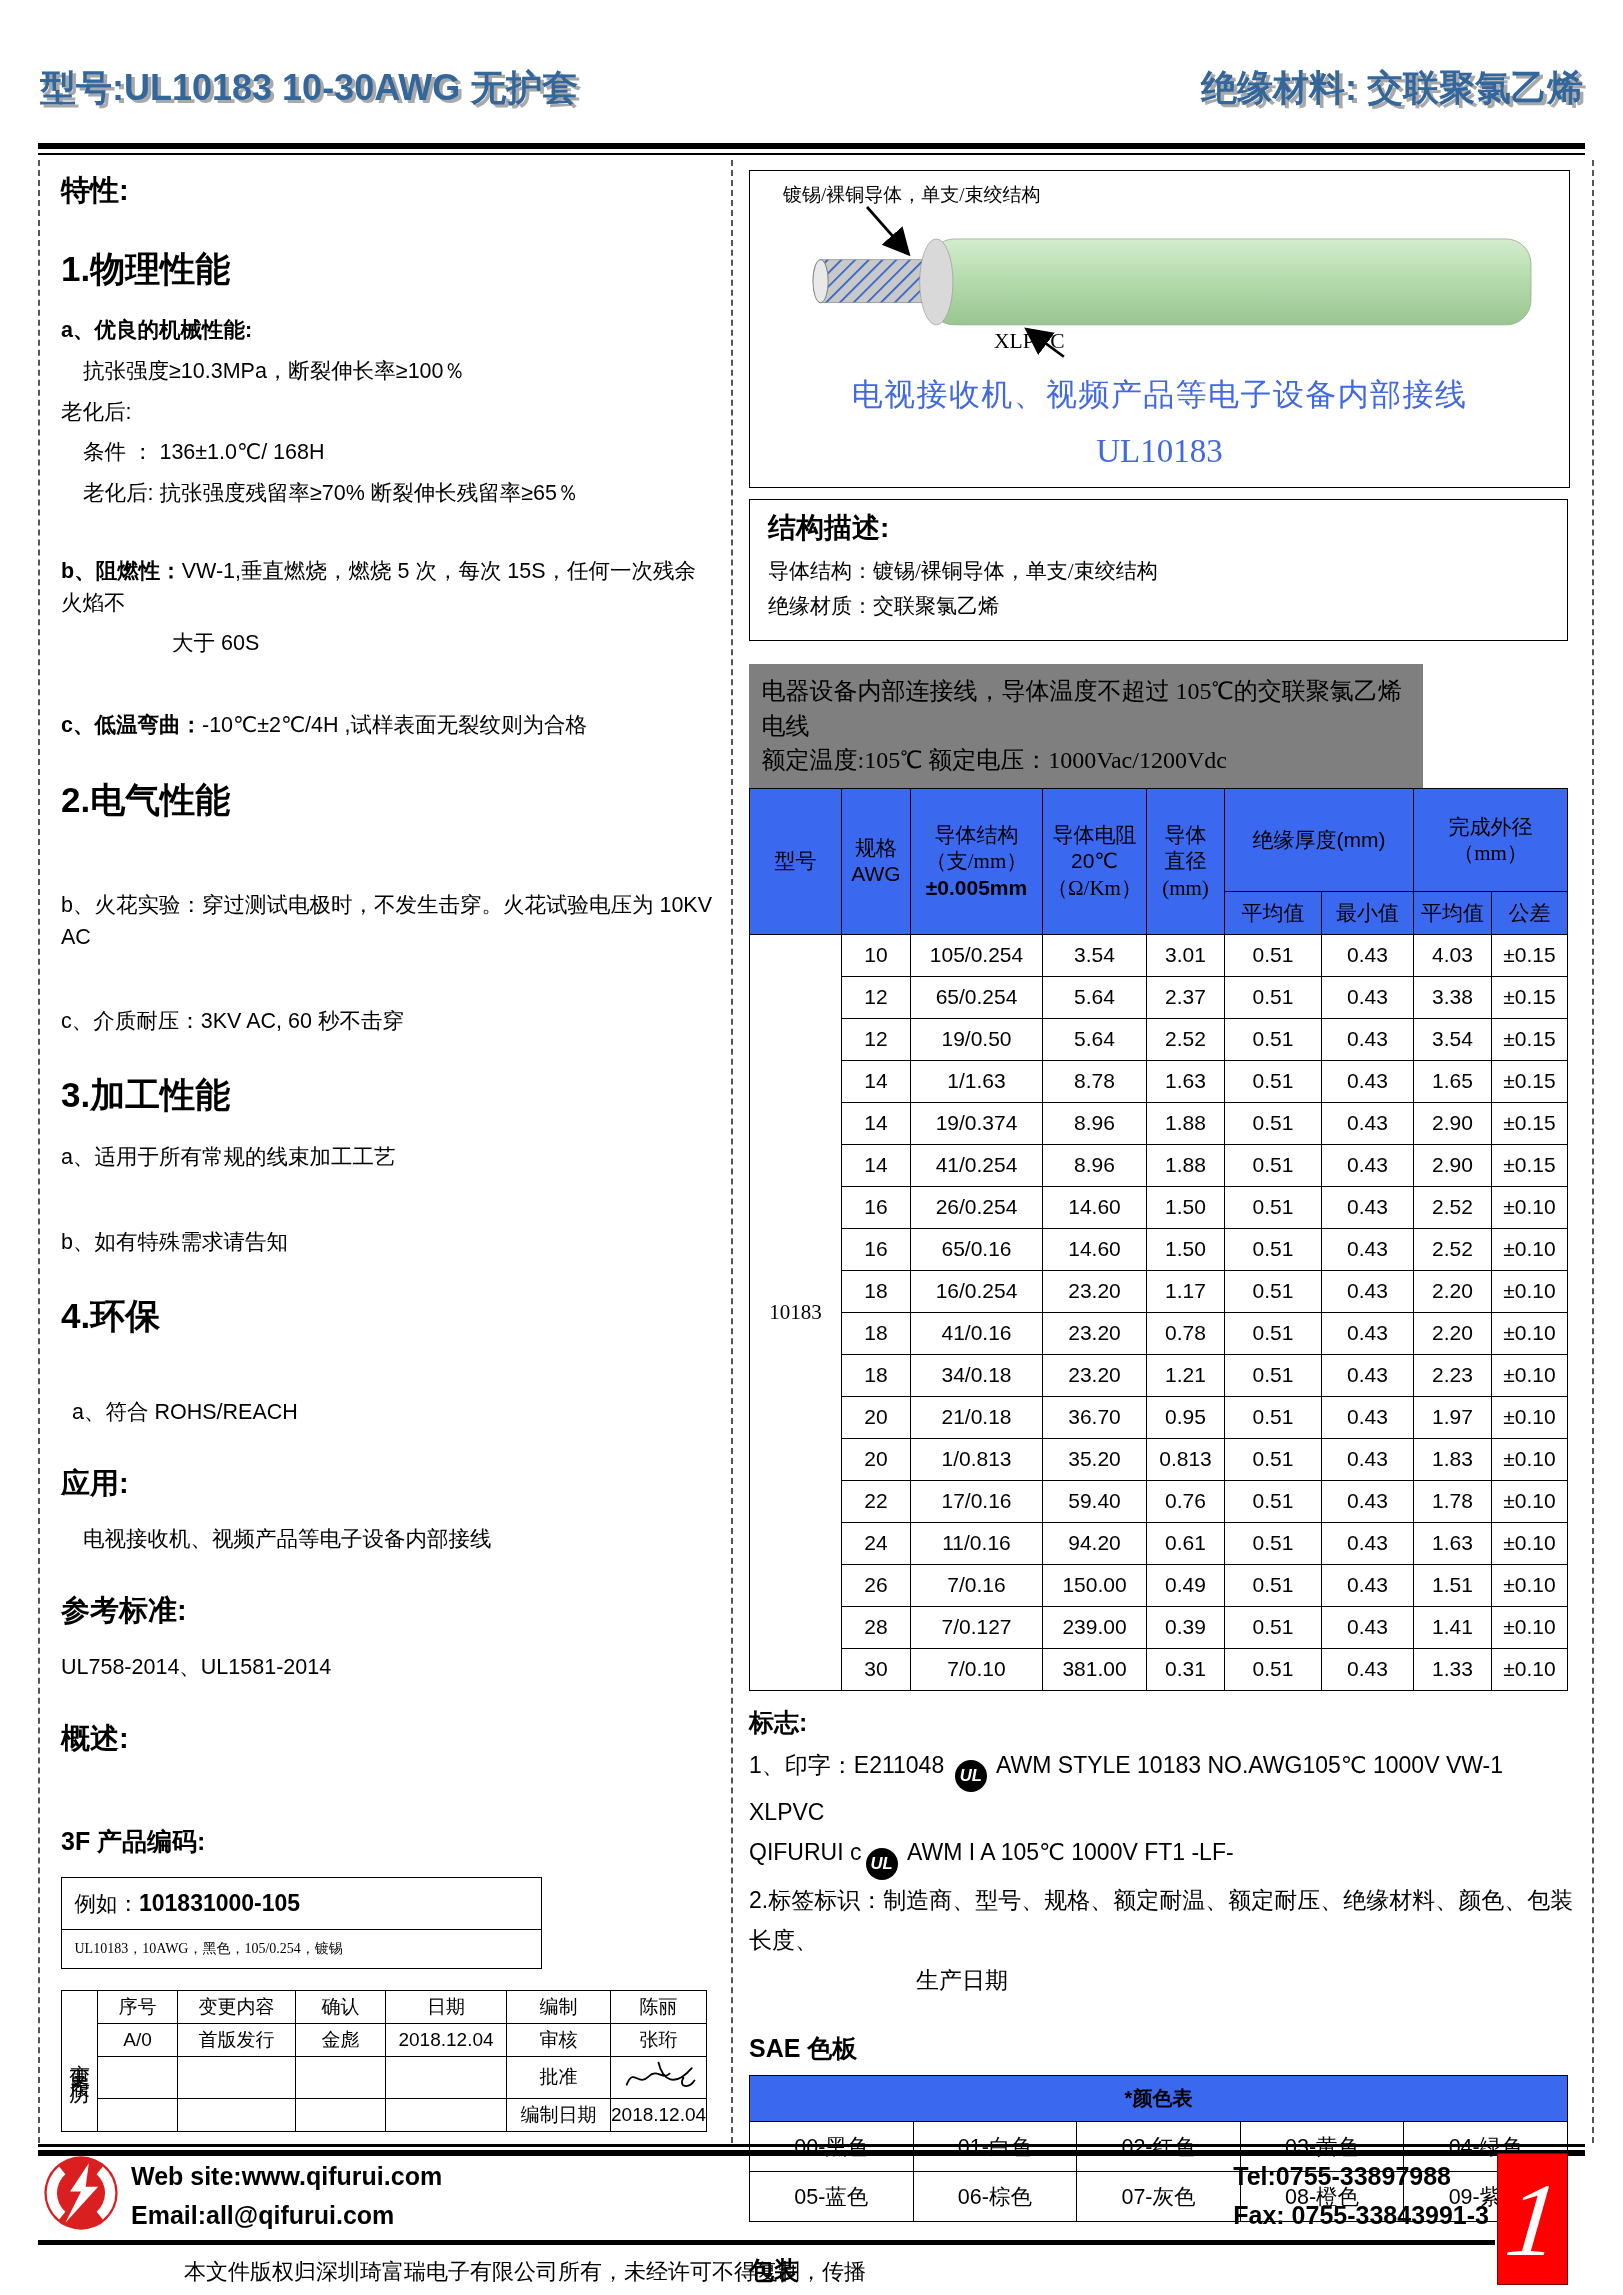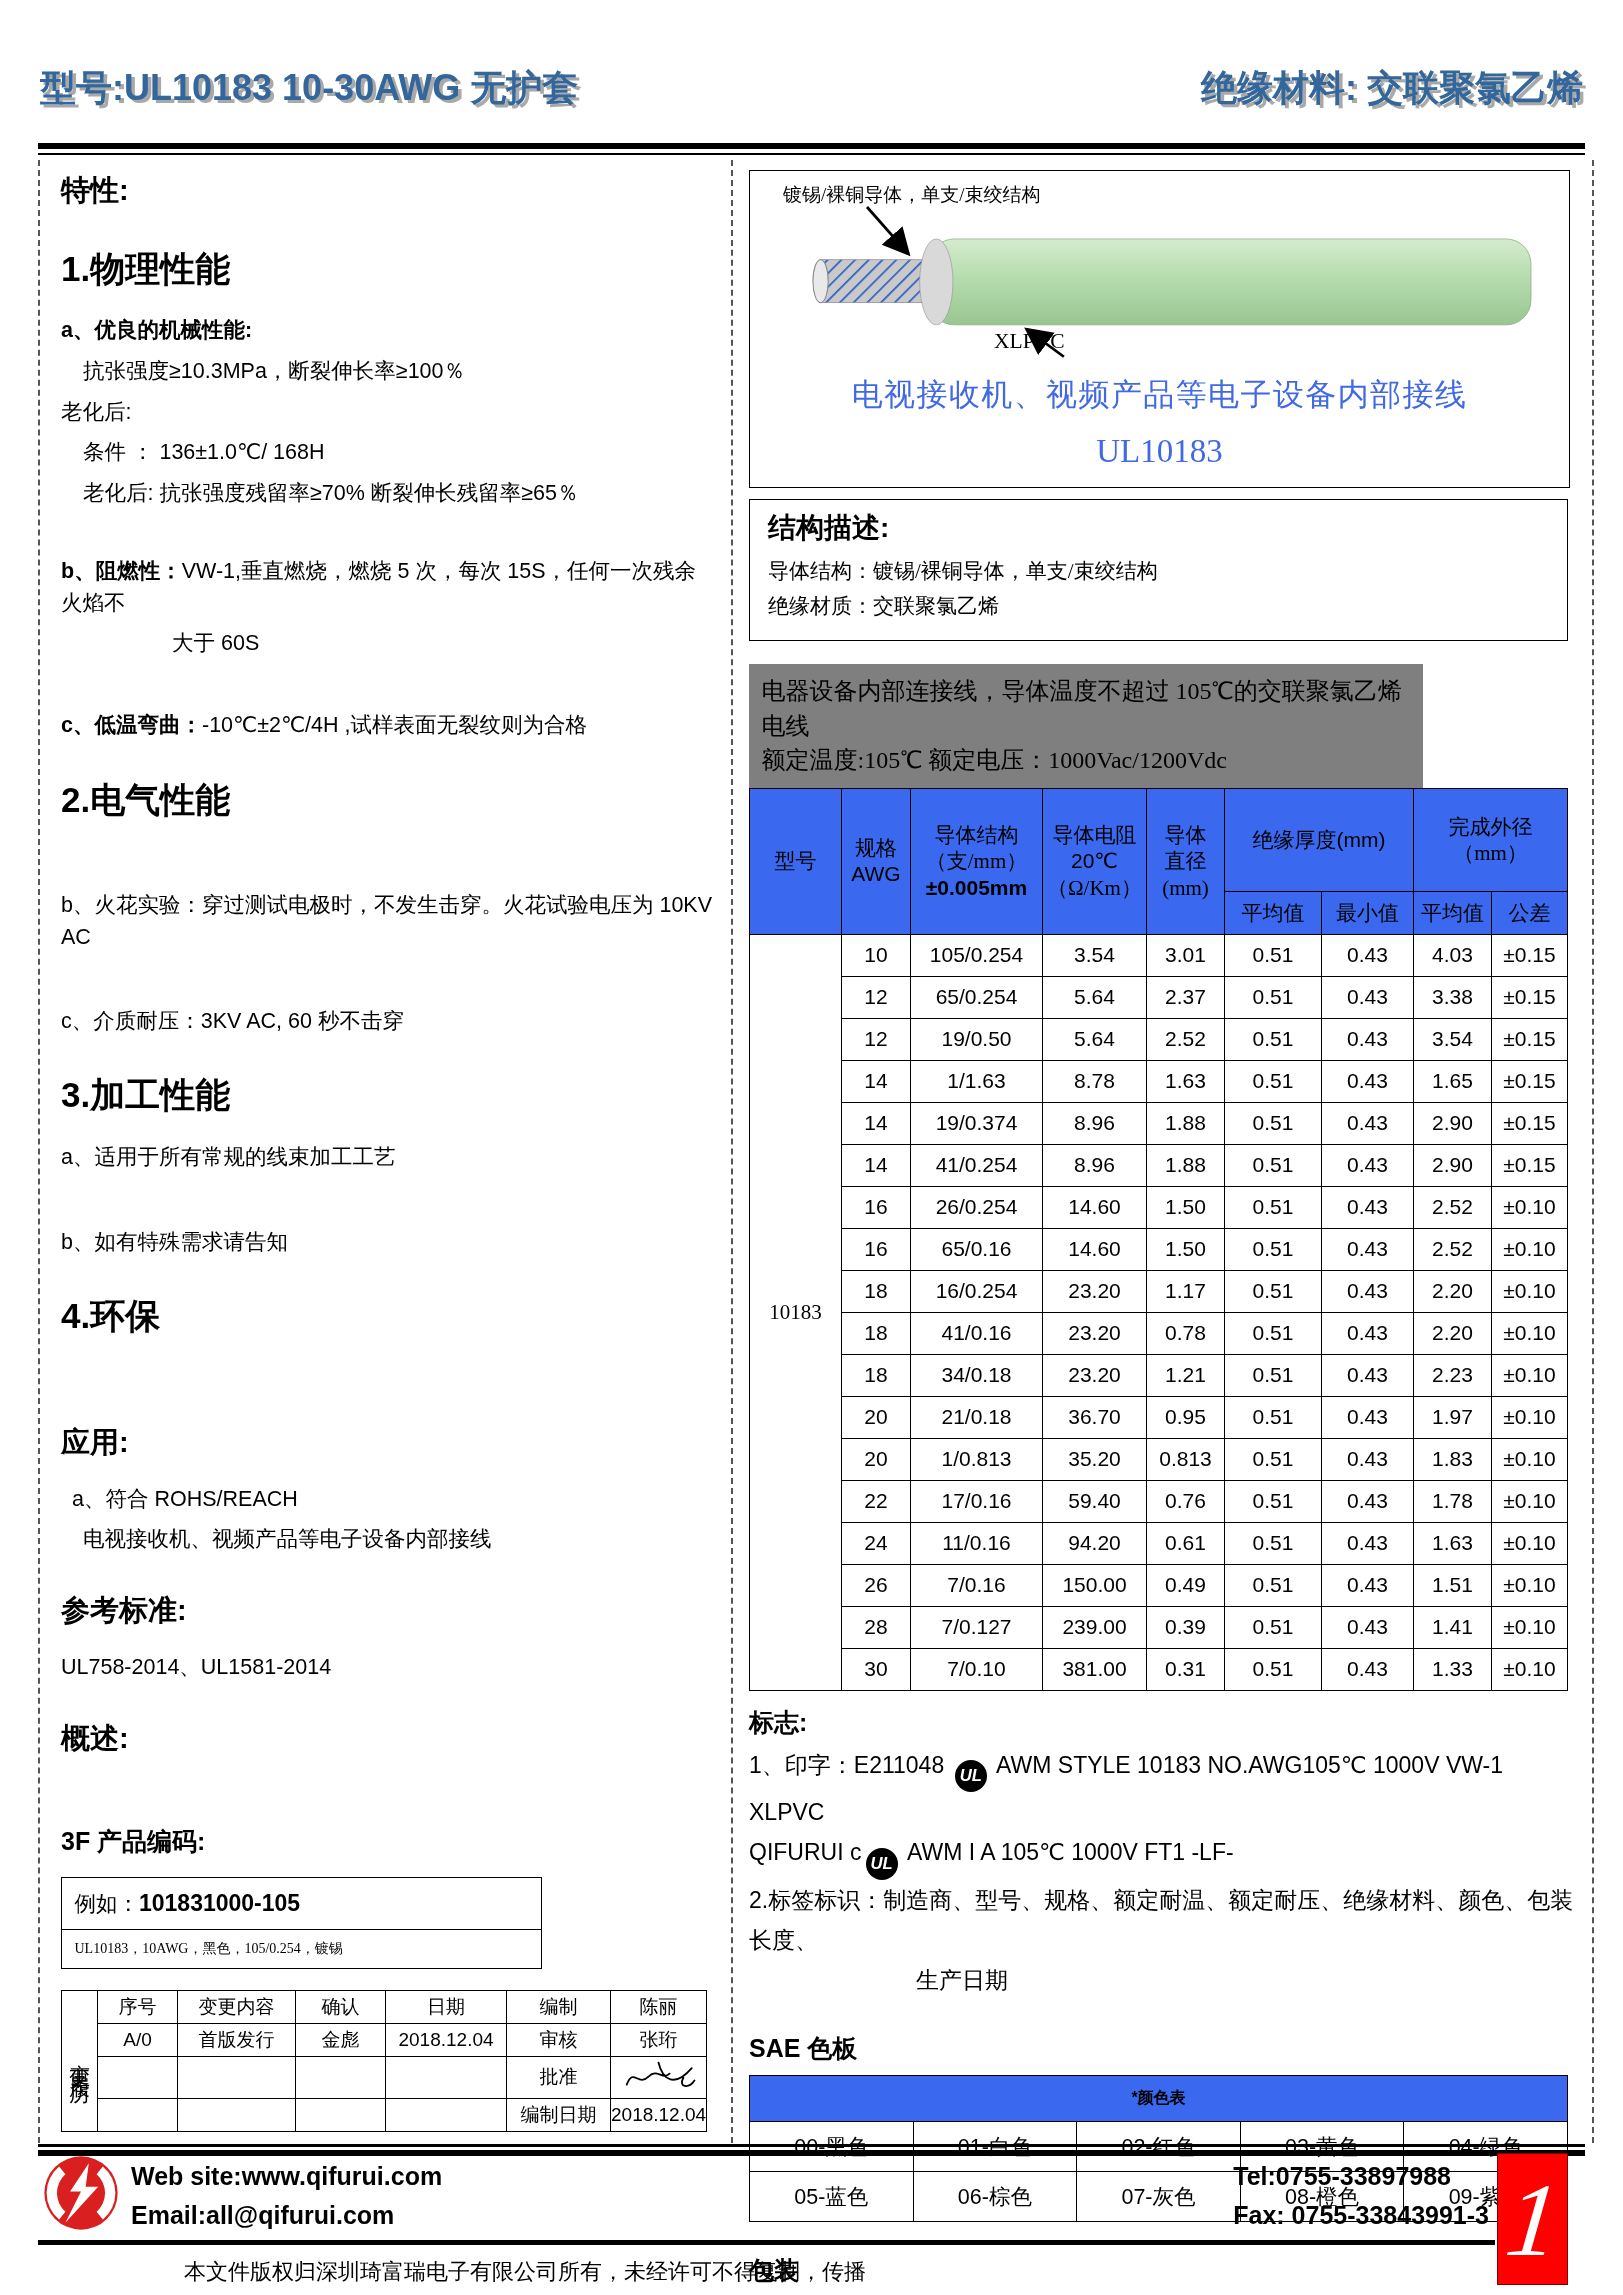--- a/index.html
+++ b/index.html
@@ -69,21 +69,21 @@
   .mark-line { font-size:23px; line-height:1.75; }
   .mark-line .indent { padding-left:167px; }
   .ul-mark { display:inline-block; background:#000; color:#fff; font-weight:900;
              font-style:italic; font-size:16.7px; width:32px; height:32px; line-height:32px;
              border-radius:50%; text-align:center; vertical-align:-8.3px; margin:0 4.2px; }
 
   
   .sec-title { font-size:25px; font-weight:bold; margin:32px 0 9.7px; }
   table.ctable { border-collapse:collapse; width:819px; table-layout:fixed; }
   .ctable td { border:1.4px solid #000; height:47px; text-align:center; font-size:21.5px; }
-  .ctable td.ct-title { background:#3a69f0; font-weight:bold; font-size:16px; height:43px; }
+  .ctable td.ct-title { background:#3a69f0; font-weight:bold; font-size:20px; height:43px; }
 
   
   .pwrap { width:819px; border:1.4px solid #000; box-sizing:border-box; position:relative; }
   .ptitle { background:#3a69f0; border-bottom:1.4px solid #000; text-align:center;
             font-weight:bold; font-size:24px; height:39px; line-height:39px; }
 
   
   .bottom-left { position:absolute; top:1665px; left:21px; width:652px; }
   .pc-title { font-size:25px; font-weight:bold; }
   .pc-box { width:479px; border:1.4px solid #000; margin-top:19.4px; }
@@ -144,22 +144,22 @@
         <div class="fb gap" style="height: 35px;"></div>
         <div class="fb line">b、火花实验：穿过测试电极时，不发生击穿。火花试验电压为 10KV AC</div>
         <div class="fb gap" style="height: 35px;"></div>
         <div class="fb line">c、介质耐压：3KV AC, 60 秒不击穿</div>
         <div class="fb h1">3.加工性能</div>
         <div class="fb line">a、适用于所有常规的线束加工工艺</div>
         <div class="fb gap" style="height: 36px;"></div>
         <div class="fb line">b、如有特殊需求请告知</div>
         <div class="fb h1">4.环保</div>
         <div class="fb gap" style="height: 25px;"></div>
+        <div class="fb line" style="padding-left: 11px;">a、符合 ROHS/REACH</div>
         <div class="fb h2">应用:</div>
-        <div class="fb line" style="padding-left: 11px;">a、符合 ROHS/REACH</div>
         <div class="fb line" style="padding-left: 22px;">电视接收机、视频产品等电子设备内部接线</div>
         <div class="fb h2">参考标准:</div>
         <div class="fb line">UL758-2014、UL1581-2014</div>
         <div class="fb h2">概述:</div>
       </div>
 
     <div class="bottom-left">
       <div class="pc-title">3F 产品编码:</div>
       <div class="pc-box">
         <div class="pc-row1"><span>例如：</span><b>101831000-105</b></div>

